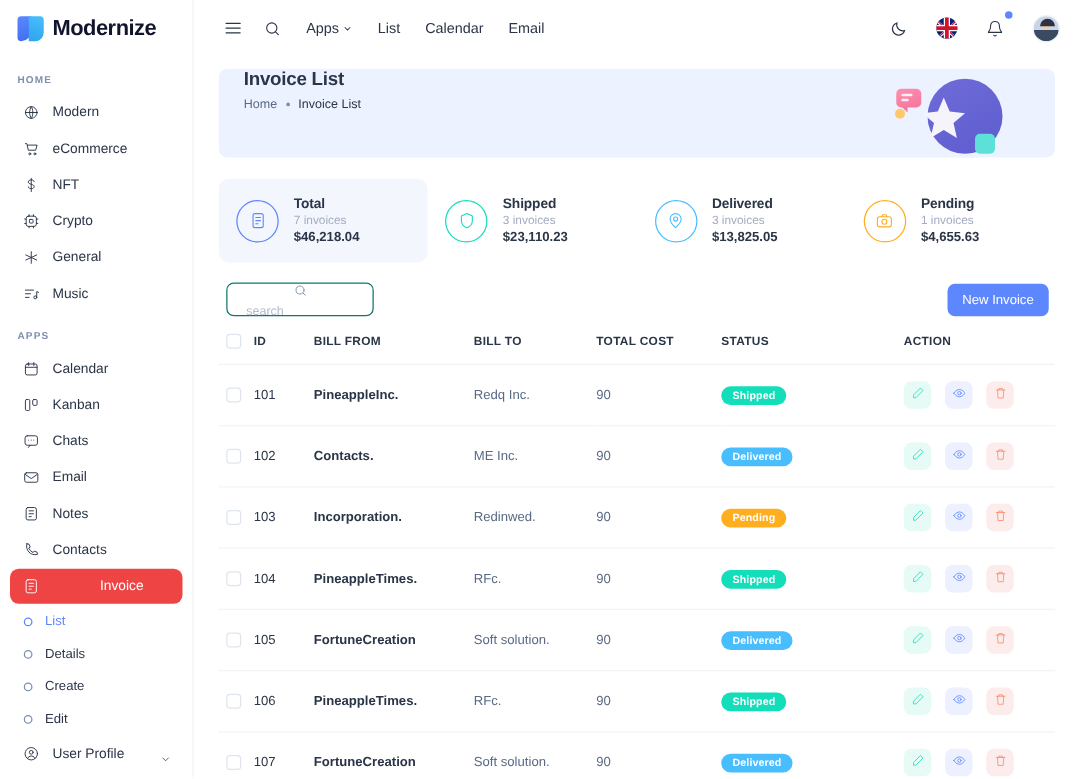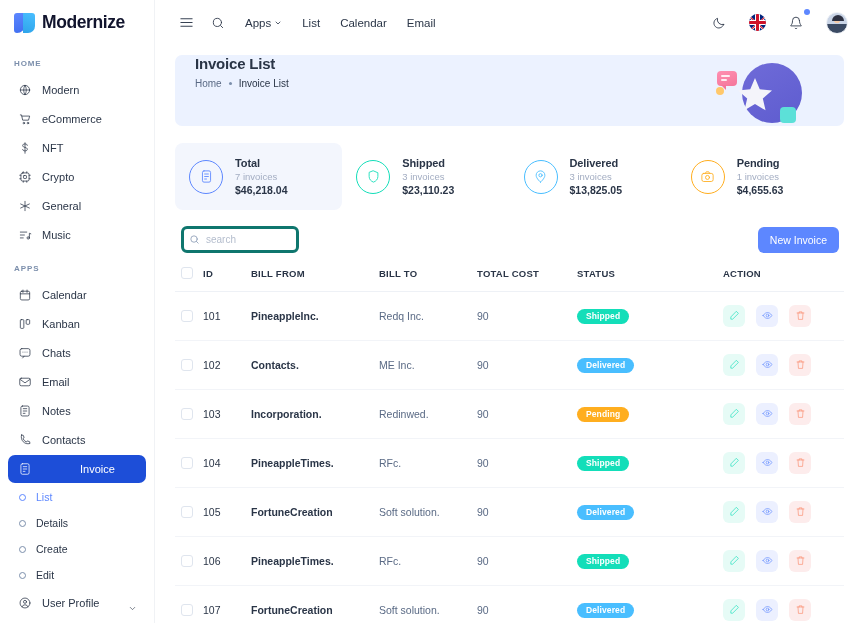--- a/index.html
+++ b/index.html
@@ -41,21 +41,21 @@
   .nav-item {
     display: flex; align-items: center; gap: 10px;
     height: 28px; margin: 1px 8px; padding: 0 9px;
     border-radius: 7px; cursor: pointer; position: relative;
   }
   .nav-item .ico { width: 15px; height: 15px; display: flex; align-items: center; justify-content: center; flex: none; }
   .nav-item .ico svg { width: 14px; height: 14px; stroke: #2a3547; fill: none; stroke-width: 1.3; }
   .nav-item .lbl { font-size: 11px; color: #2a3547; white-space: nowrap; }
   .nav-item .chev { margin-left: auto; width: 9px; height: 9px; }
   .nav-item .chev svg { width: 9px; height: 9px; stroke: #2a3547; fill: none; stroke-width: 1.6; }
-  .nav-item.active { background: #1d4ed8; gap: 48px; }
+  .nav-item.active { background: #ef4444; gap: 48px; }
   .nav-item.active .lbl { color: #fff; }
   .nav-item.active .ico svg { stroke: #fff; }
   .nav-item.active .chev svg { stroke: #fff; }
 
   .sub-item {
     display: flex; align-items: center; gap: 10px;
     height: 26px; margin: 0 8px; padding: 0 9px 0 11px;
     border-radius: 7px; cursor: pointer;
   }
   .sub-dot {
@@ -148,22 +148,22 @@
     display: flex; align-items: center; justify-content: center; flex: none;
   }
   .stat-ring svg { width: 15px; height: 15px; fill: none; stroke-width: 1.4; }
   .stat-title { font-size: 11px; font-weight: 700; color: #2a3547; letter-spacing: -.1px; }
   .stat-sub { font-size: 9.5px; color: #a3adc2; margin-top: 2px; }
   .stat-amt { font-size: 10.5px; font-weight: 700; color: #2a3547; margin-top: 2px; }
 
   
   .tools { display: flex; align-items: center; margin-top: 16px; padding: 0 5px 0 6px; }
   .search {
-    width: 118px; height: 27px; border: 3px solid #0f766e; border-radius: 6px;
-    display: flex; align-items: center; gap: 6px; padding: 0 5px; background: #fff;
+    width: 118px; height: 27px; border: 1px solid #0f766e; border-radius: 6px;
+    display: flex; align-items: center; gap: 6px; padding: 0 15px; background: #fff; flex-direction: column;
   }
   .search svg { width: 11px; height: 11px; stroke: #7c8fac; fill: none; stroke-width: 1.6; flex: none; }
   .search input {
     border: none; outline: none; font-size: 10px; color: #2a3547;
     font-family: "Liberation Sans", sans-serif; width: 100%; background: transparent;
   }
   .search input::placeholder { color: #b4bdcd; }
   .btn-new {
     margin-left: auto; background: #5D87FF; color: #fff; border: none;
     border-radius: 6px; height: 26px; padding: 0 12px;

